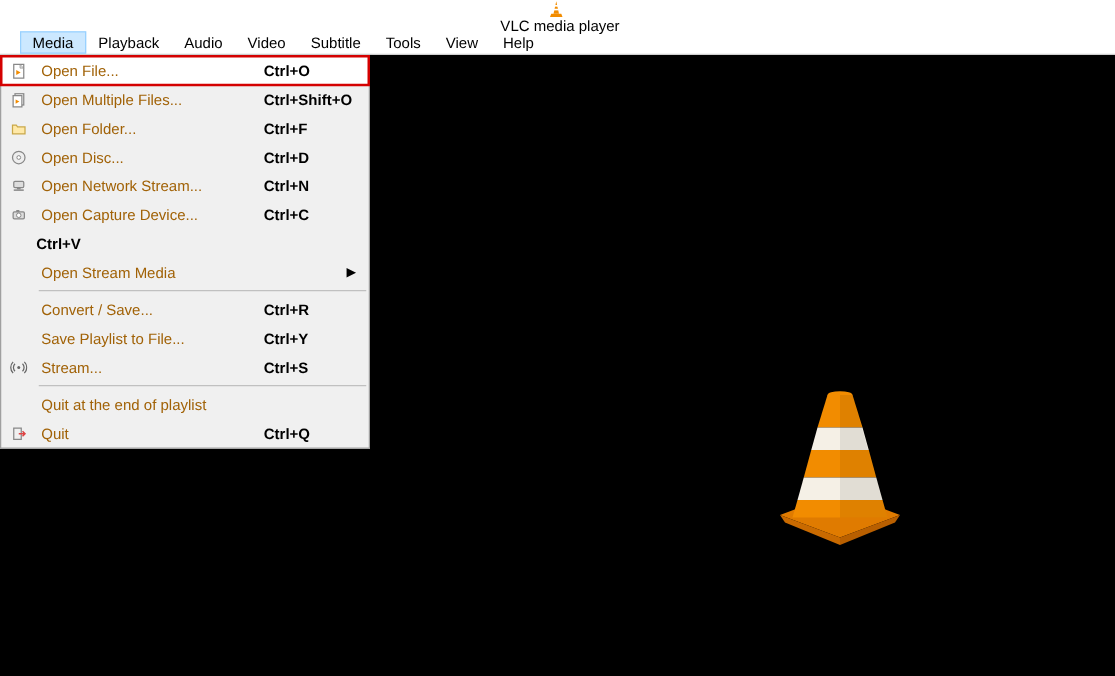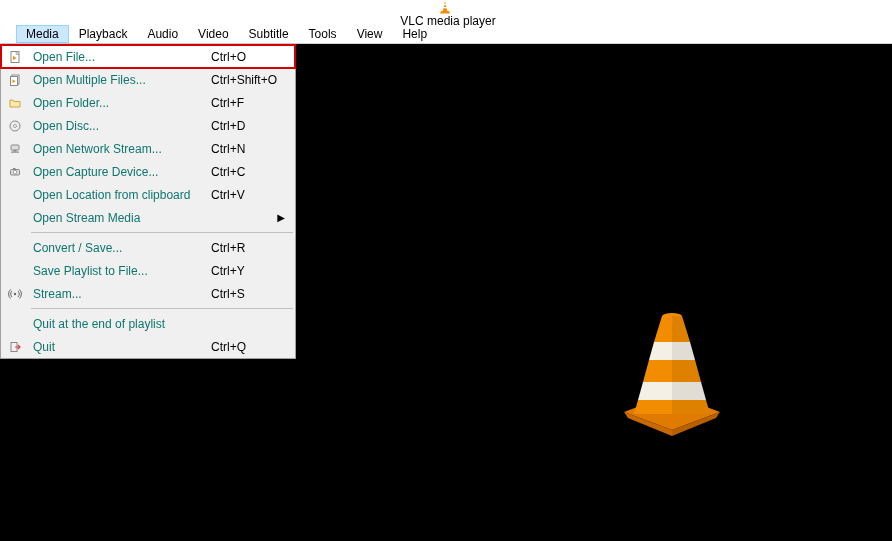--- a/index.html
+++ b/index.html
@@ -83,29 +83,30 @@
     }
     .dropdown .icon-col {
       width: 28px;
       display: flex;
       align-items: center;
       justify-content: center;
     }
     .dropdown .label-col {
       flex: 1;
       font-size: 12px;
-      color: #0f766e;
+      color: #a16207;
       padding-left: 4px;
     }
     .dropdown .shortcut-col {
       width: 84px;
       font-size: 12px;
       color: #000;
       text-align: left;
       padding-right: 0;
+      font-weight: bold;
     }
     .dropdown .submenu-arrow {
       position: absolute;
       right: 10px;
       font-size: 10px;
       color: #000;
     }
     .dropdown .separator {
       height: 1px;
       background: #c0c0c0;
@@ -212,21 +213,20 @@
             <circle cx="7" cy="7.2" r="1.8" fill="#fff" stroke="#888" stroke-width="0.8"></circle>
             <rect x="5" y="3" width="2.5" height="1.5" fill="#888"></rect>
           </svg>
       </span>
       <span class="label-col">Open Capture Device...</span>
       <span class="shortcut-col">Ctrl+C</span>
     </div>
 
     <div class="row">
       <span class="icon-col"></span>
-      <span class="label-col">Open Location from clipboard</span>
       <span class="shortcut-col">Ctrl+V</span>
     </div>
 
     <div class="row">
       <span class="icon-col"></span>
       <span class="label-col">Open Stream Media</span>
       <span class="shortcut-col"></span>
       <span class="submenu-arrow">▶</span>
     </div>
 

